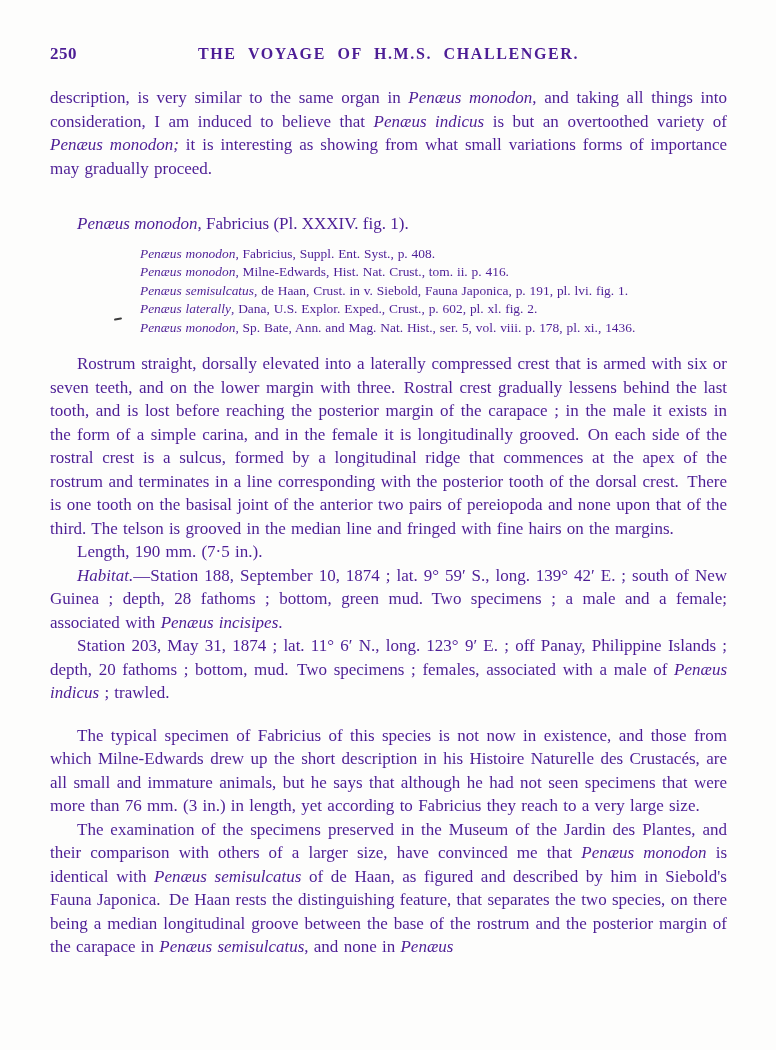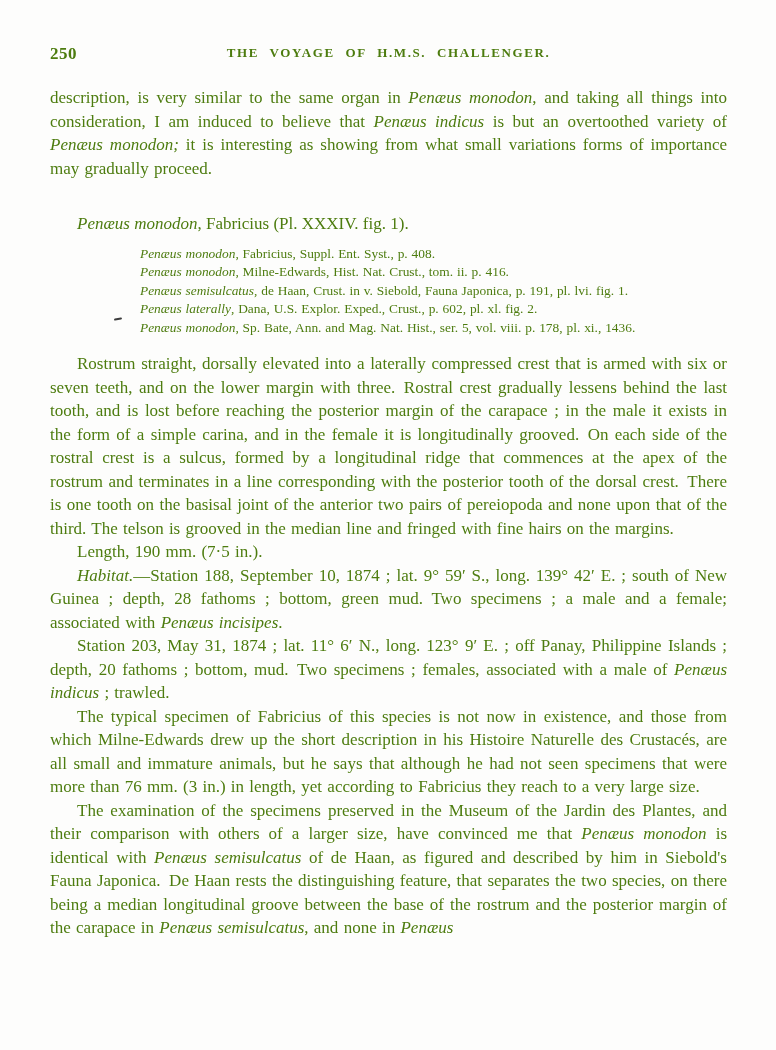--- a/index.html
+++ b/index.html
@@ -7,21 +7,21 @@
     padding: 0;
     background: #ffffff;
   }
   .page {
     position: relative;
     width: 776px;
     height: 1050px;
     box-sizing: border-box;
     padding: 44px 49px 0 50px;
     background: #fdfdfc;
-    color: #4d7c0f;
+    color: #4c1d95;
     font-family: "Liberation Serif", serif;
     overflow: hidden;
   }
   .header {
     position: relative;
     height: 22px;
     margin-bottom: 20px;
   }
   .pagenum {
     position: absolute;
@@ -30,21 +30,21 @@
     font-size: 17px;
     font-weight: 700;
     letter-spacing: 0.5px;
   }
   .running-title {
     position: absolute;
     left: 0;
     right: 0;
     top: 1px;
     text-align: center;
-    font-size: 13px;
+    font-size: 16px;
     font-weight: 700;
     letter-spacing: 1.6px;
     word-spacing: 6px;
     white-space: nowrap;
   }
   p { margin: 0; }
   .body {
     font-size: 17px;
     line-height: 23.5px;
     text-align: justify;
@@ -62,21 +62,21 @@
   .synonymy {
     margin: 9px 0 0 90px;
   }
   .syn {
     font-size: 13.4px;
     line-height: 18.4px;
     text-align: left;
     word-spacing: 0.04em;
   }
   .first-desc { margin-top: 15px; }
-  .gap { margin-top: 0; }
+  .gap { margin-top: 19px; }
   .artifact {
     position: absolute;
     left: 114px;
     top: 318px;
     width: 8px;
     height: 2px;
     background: #3d3d3d;
     border-radius: 1px;
     transform: rotate(-10deg);
   }

